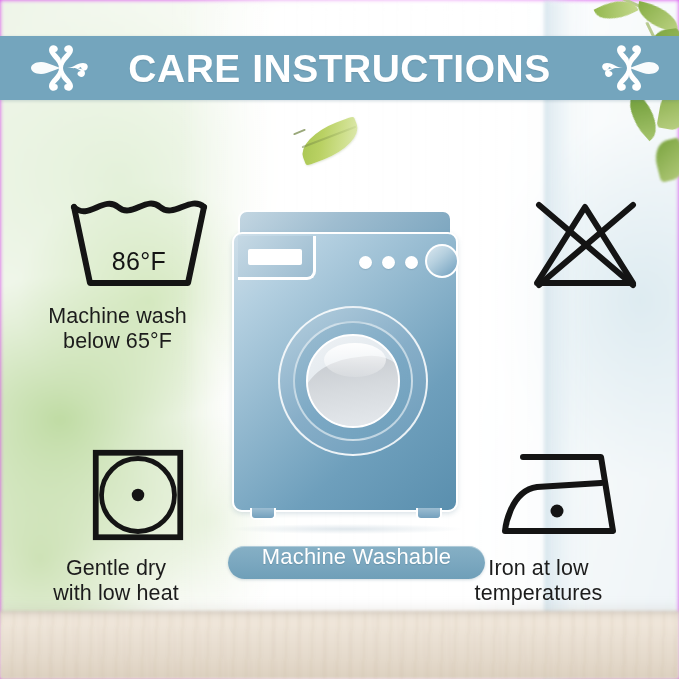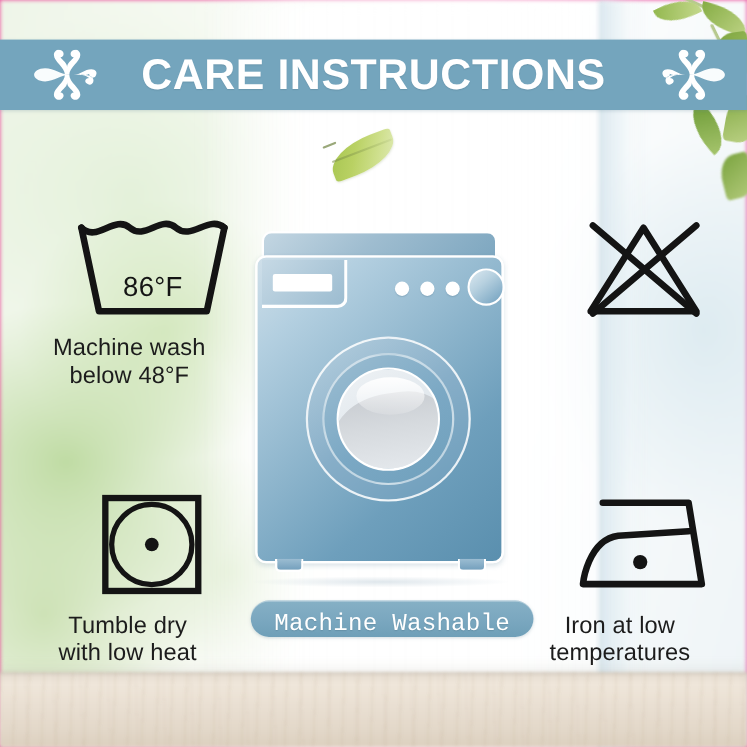--- a/index.html
+++ b/index.html
@@ -1,21 +1,21 @@
 <!DOCTYPE html>
 <html><head>
 <meta charset="utf-8">
 <style>
   html,body{margin:0;padding:0;}
   body{
     width:679px;height:679px;overflow:hidden;
     font-family:"Liberation Sans","DejaVu Sans",sans-serif;
     background:#ffffff;
   }
-  #stage{position:relative;width:679px;height:679px;overflow:hidden;background:#ec4899;}
+  #stage{position:relative;width:679px;height:679px;overflow:hidden;background:#d946ef;}
 
   
   .bg-base{
     position:absolute;inset:0;
     background:
       radial-gradient(ellipse 240px 200px at 60px 420px, rgba(182,214,150,.85), rgba(182,214,150,0) 72%),
       radial-gradient(ellipse 190px 170px at 150px 300px, rgba(205,228,180,.8), rgba(205,228,180,0) 70%),
       radial-gradient(ellipse 200px 190px at 40px 560px, rgba(196,220,168,.8), rgba(196,220,168,0) 72%),
       radial-gradient(ellipse 170px 150px at 210px 520px, rgba(214,232,195,.7), rgba(214,232,195,0) 70%),
       radial-gradient(ellipse 260px 240px at 120px 180px, rgba(222,238,210,.75), rgba(222,238,210,0) 72%),
@@ -107,21 +107,21 @@
   .cell-wash .cell-label{margin-top:4px;}
 
   .cell-bleach{left:448px;top:190px;width:231px;}
   .cell-bleach .icon-wrap{height:110px;}
   .cell-bleach .cell-label{margin-top:4px;}
 
   .cell-dry{left:0px;top:440px;width:232px;}
   .cell-dry .icon-wrap{height:110px;}
   .cell-dry .cell-label{margin-top:6px;}
 
-  .cell-iron{left:448px;top:440px;width:231px;text-align:center;}
+  .cell-iron{left:423px;top:440px;width:231px;text-align:center;}
   .cell-iron .icon-wrap{height:110px;}
   .cell-iron .cell-label{margin-top:6px;}
 
   .tub-temp{
     position:absolute;width:100%;text-align:center;
     font-size:25px;color:#141414;font-weight:normal;
     top:48px;left:0;letter-spacing:.3px;
   }
   .tub-holder{position:relative;width:150px;height:92px;}
 
@@ -195,23 +195,22 @@
   .wm-shadow{
     position:absolute;left:230px;top:524px;width:232px;height:10px;
     background:radial-gradient(ellipse at center,rgba(110,145,168,.22),rgba(110,145,168,0) 72%);
   }
 
   
   .badge{
     position:absolute;left:228px;top:546px;width:257px;height:33px;
     background:linear-gradient(180deg,#86b0c5 0%,#7aa7bf 55%,#6f9fb8 100%);
     border-radius:17px;
-    display:flex;align-items:flex-end;justify-content:center;
+    display:flex;align-items:flex-start;justify-content:center;
     box-shadow:0 1px 3px rgba(90,125,145,.28), inset 0 1px 0 rgba(255,255,255,.35);
-    font-family:Liberation Mono, monospace;
   }
   .badge-text{
     color:#ffffff;font-size:22px;line-height:1;letter-spacing:.2px;white-space:nowrap;
     text-shadow:0 1px 1px rgba(70,105,125,.30);
   }
 </style>
 </head>
 <body>
 
 <div id="stage">
@@ -267,42 +266,42 @@
     <div class="icon-wrap">
       <div class="tub-holder">
         <svg viewBox="0 0 150 92" width="150" height="92" aria-hidden="true">
           <path d="M10 8 C24 22, 40 -4, 54 8 C68 20, 82 -4, 96 8 C110 20, 126 -4, 140 8" fill="none" stroke="#141414" stroke-width="6" stroke-linecap="round"></path>
           <path d="M10 8 L26 84 L124 84 L140 8" fill="none" stroke="#141414" stroke-width="6" stroke-linejoin="round" stroke-linecap="round"></path>
         </svg>
         <div class="tub-temp">86°F</div>
       </div>
     </div>
     <div class="cell-label">Machine wash
-below 48°F</div>
+below 65°F</div>
   </div>
 
   <div class="cell cell-bleach">
     <div class="icon-wrap">
       <svg viewBox="0 0 120 92" width="120" height="92" aria-hidden="true">
         <path d="M60 8 L108 84 L12 84 Z" fill="none" stroke="#141414" stroke-width="6" stroke-linejoin="round"></path>
         <line x1="14" y1="6" x2="108" y2="86" stroke="#141414" stroke-width="6" stroke-linecap="round"></line>
         <line x1="108" y1="6" x2="14" y2="86" stroke="#141414" stroke-width="6" stroke-linecap="round"></line>
       </svg>
     </div>
   </div>
 
   <div class="cell cell-dry">
     <div class="icon-wrap">
       <svg viewBox="0 0 100 100" width="96" height="96" aria-hidden="true">
         <rect x="6" y="6" width="88" height="88" fill="none" stroke="#141414" stroke-width="6"></rect>
         <circle cx="50" cy="50" r="38" fill="none" stroke="#141414" stroke-width="5"></circle>
         <circle cx="50" cy="50" r="6.5" fill="#141414"></circle>
       </svg>
     </div>
-    <div class="cell-label">Tumble dry
+    <div class="cell-label">Gentle dry
 with low heat</div>
   </div>
 
   <div class="cell cell-iron">
     <div class="icon-wrap">
       <svg viewBox="0 0 130 92" width="130" height="92" aria-hidden="true">
         <path d="M28 8 L106 8 L118 82 L10 82 C10 82, 14 42, 42 38 L106 34" fill="none" stroke="#141414" stroke-width="6" stroke-linejoin="round" stroke-linecap="round"></path>
         <circle cx="62" cy="62" r="6.5" fill="#141414"></circle>
       </svg>
     </div>

